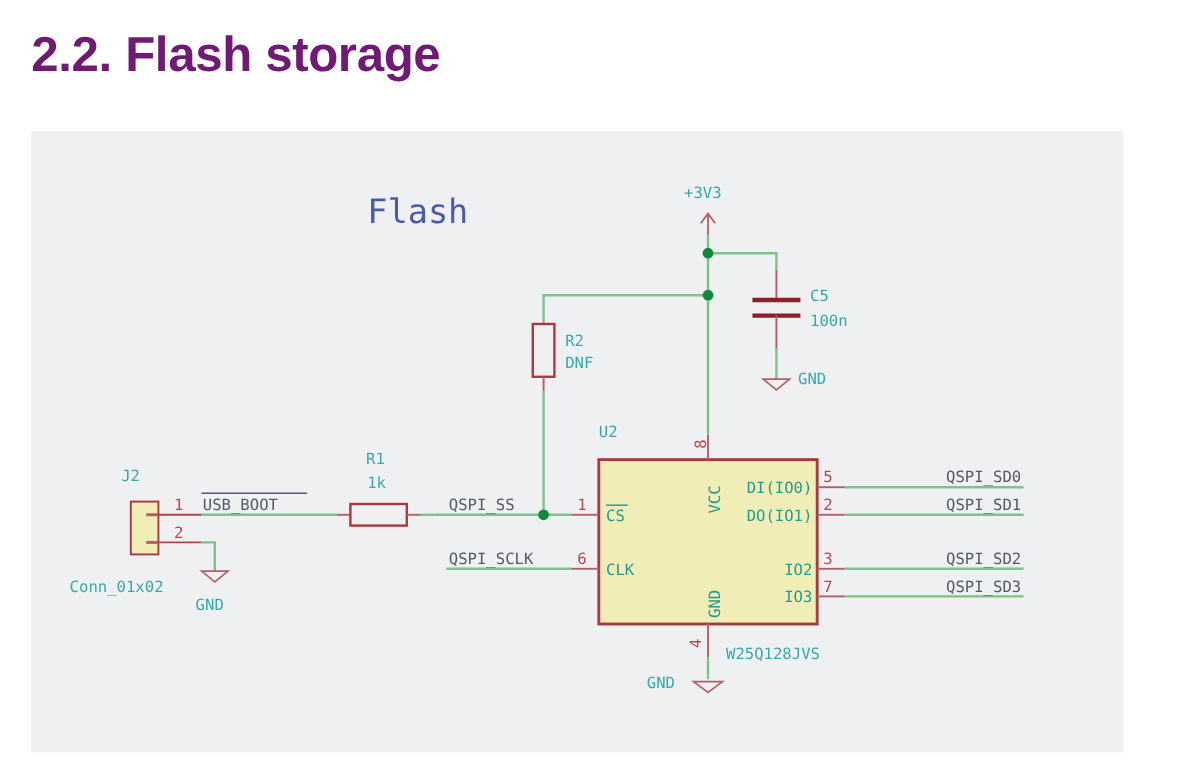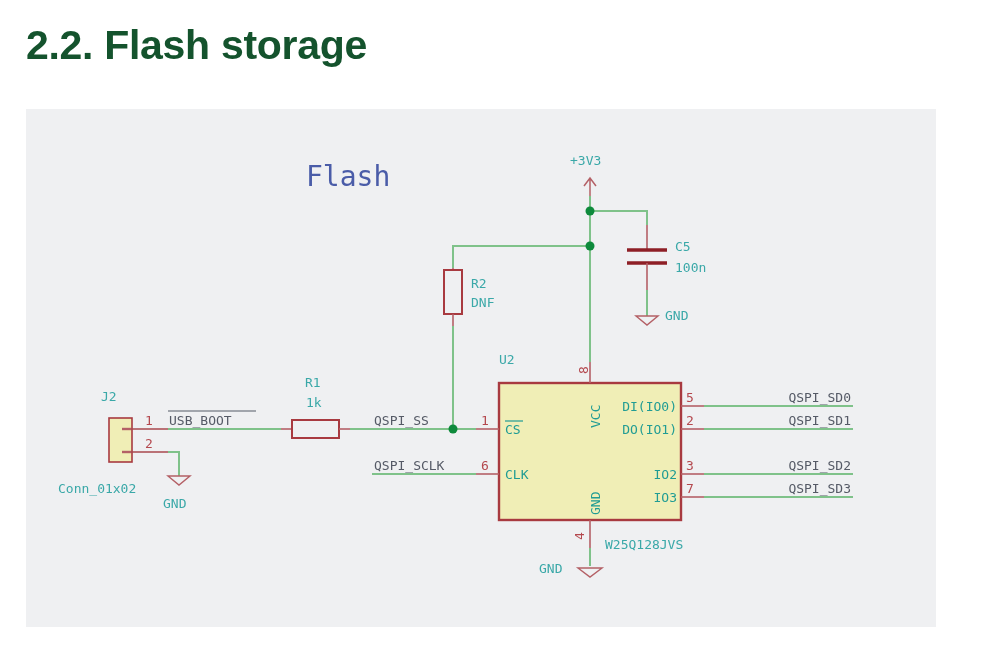--- a/index.html
+++ b/index.html
@@ -1,20 +1,20 @@
 <!DOCTYPE html>
 <html><head>
   <meta charset="utf-8">
   <style>
     html, body { margin: 0; padding: 0; background: #ffffff; }
     body { width: 995px; height: 653px; position: relative; overflow: hidden; }
     .heading {
       position: absolute; left: 26px; top: 22px; margin: 0;
       font-family: "Liberation Sans", sans-serif; font-weight: 700;
-      font-size: 41px; color: #14532d; letter-spacing: -0.3px;
+      font-size: 41px; color: #701a75; letter-spacing: -0.3px;
     }
     .schematic-frame {
       position: absolute; left: 26px; top: 109px; width: 910px; height: 518px;
       background: #eff0f2;
     }
     svg { position: absolute; left: 0; top: 0; }
     .wire { stroke: #7fc28a; stroke-width: 2; fill: none; }
     .pin { stroke: #a8484e; stroke-width: 1.6; fill: none; }
     .pinw { stroke: #b46066; stroke-width: 1.6; fill: none; }
     .body { fill: #f0eeb6; stroke: #a83a40; stroke-width: 2.4; }

